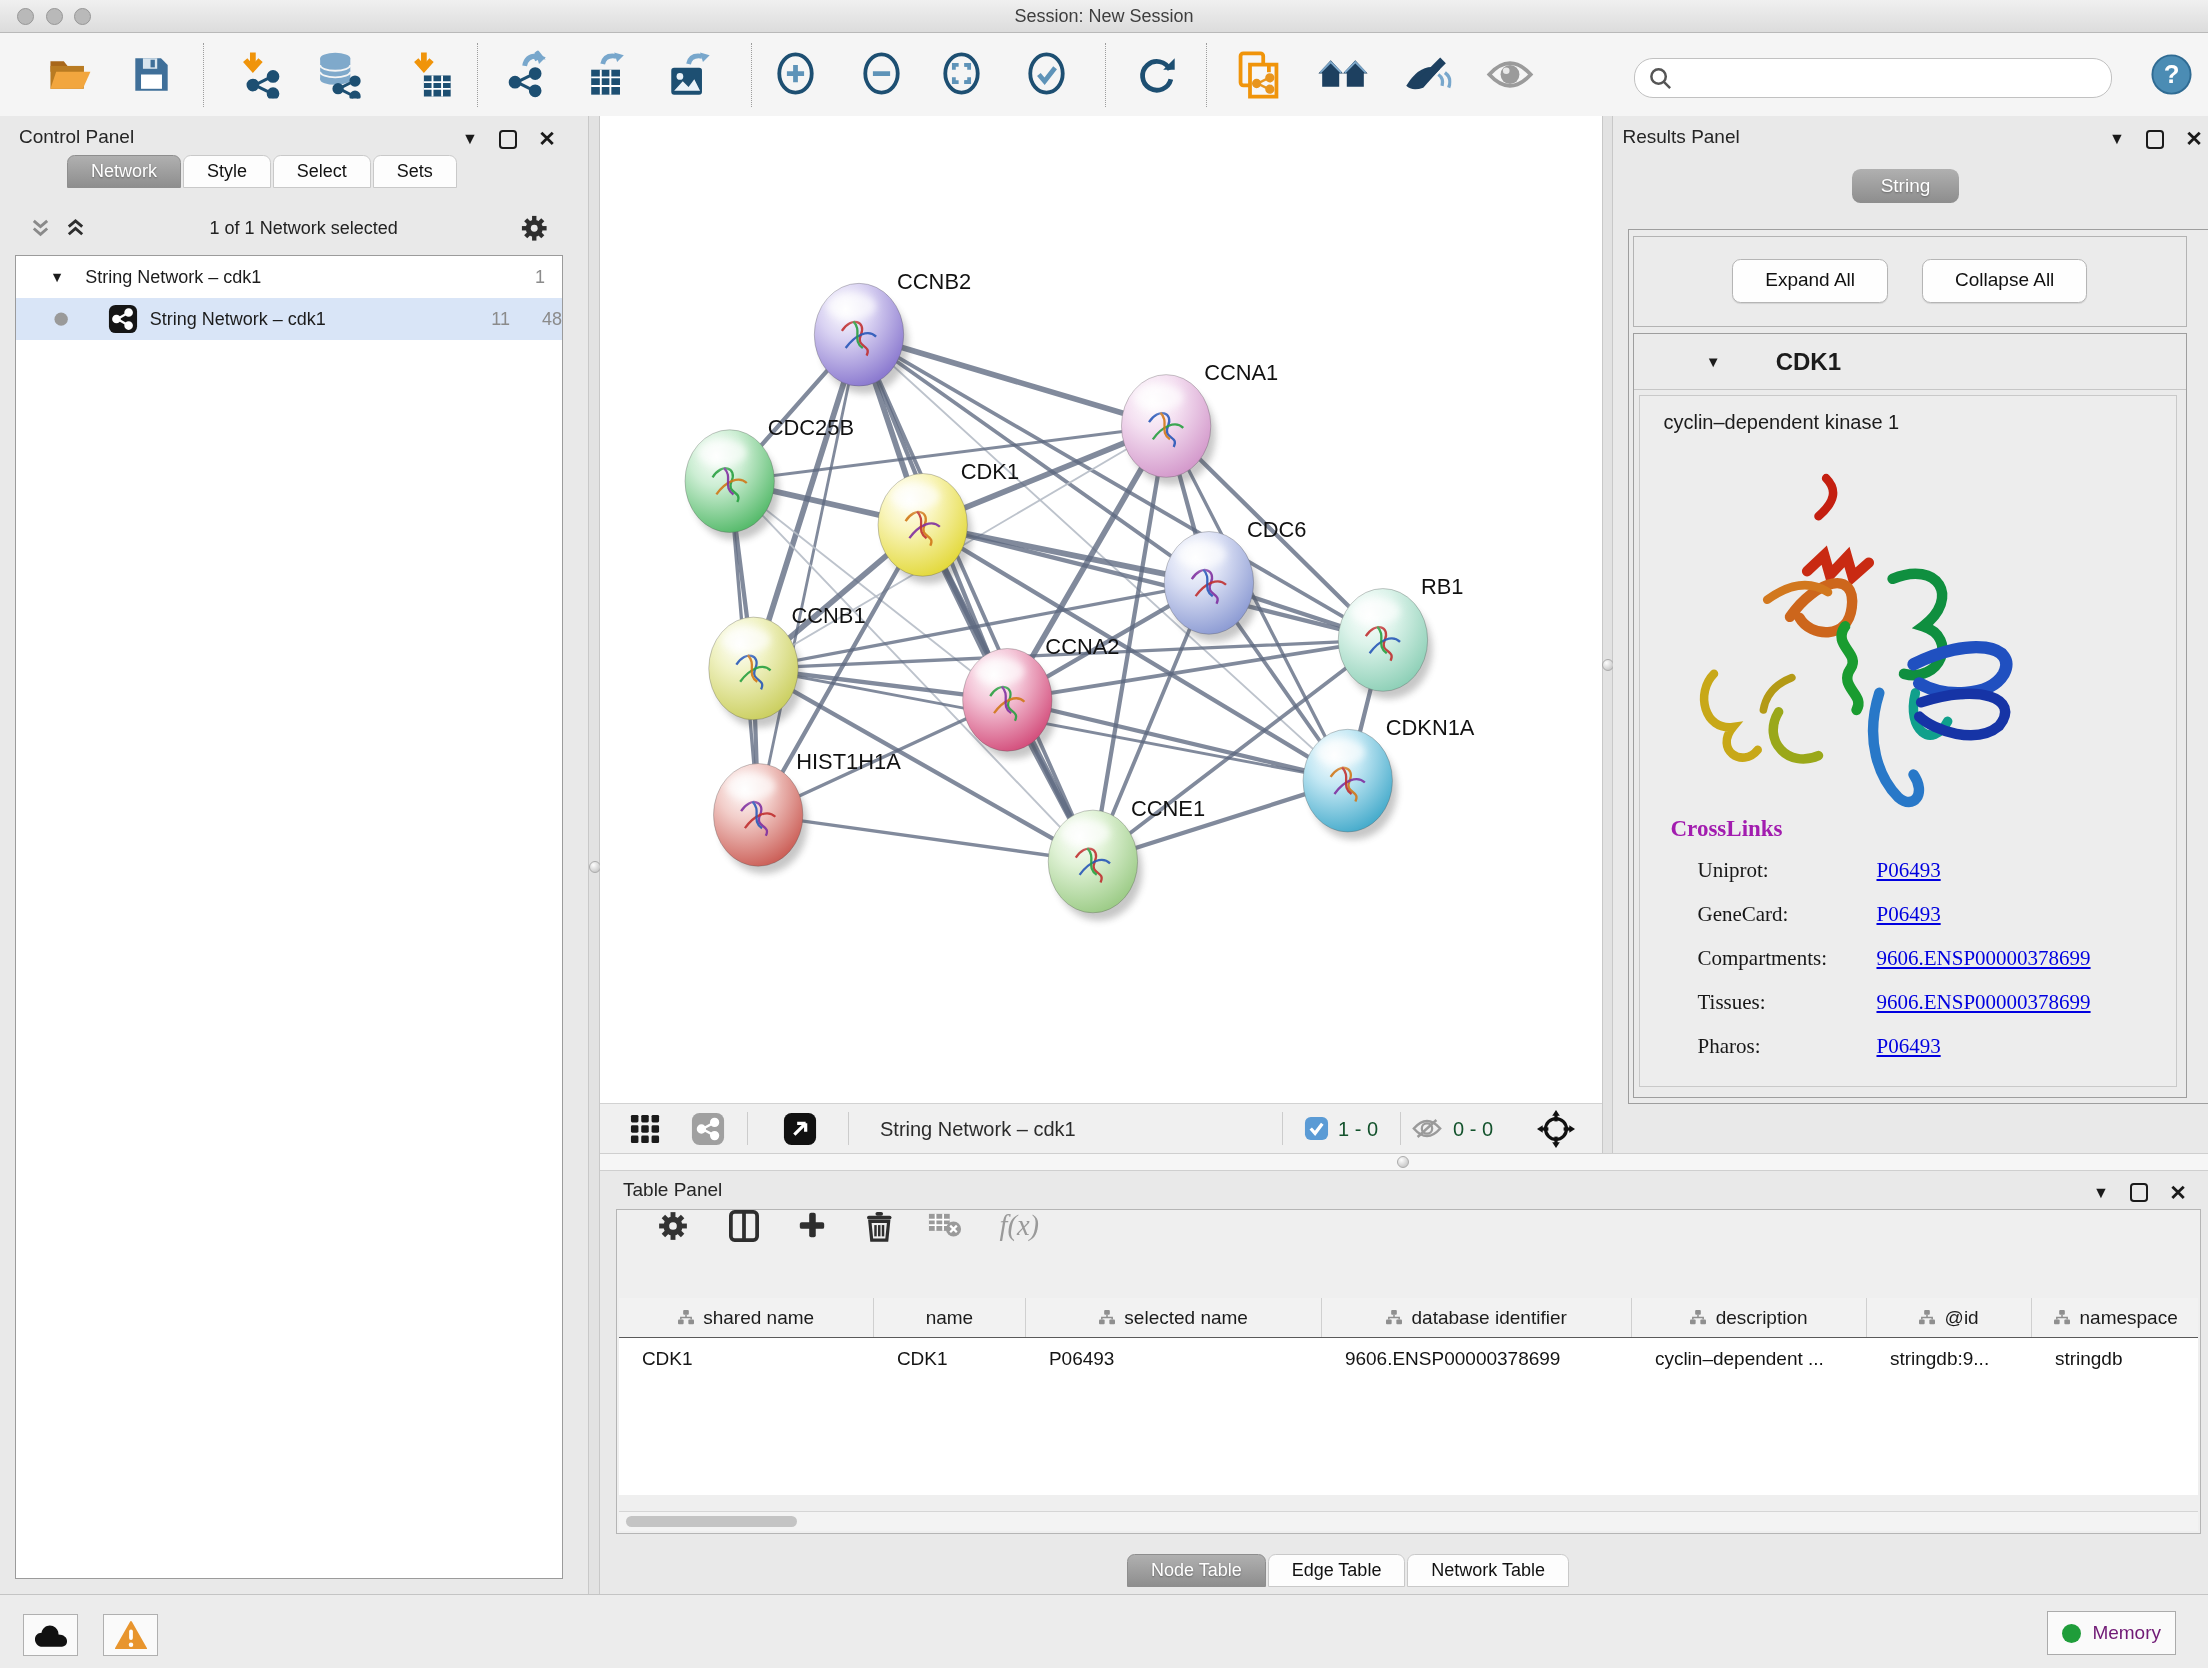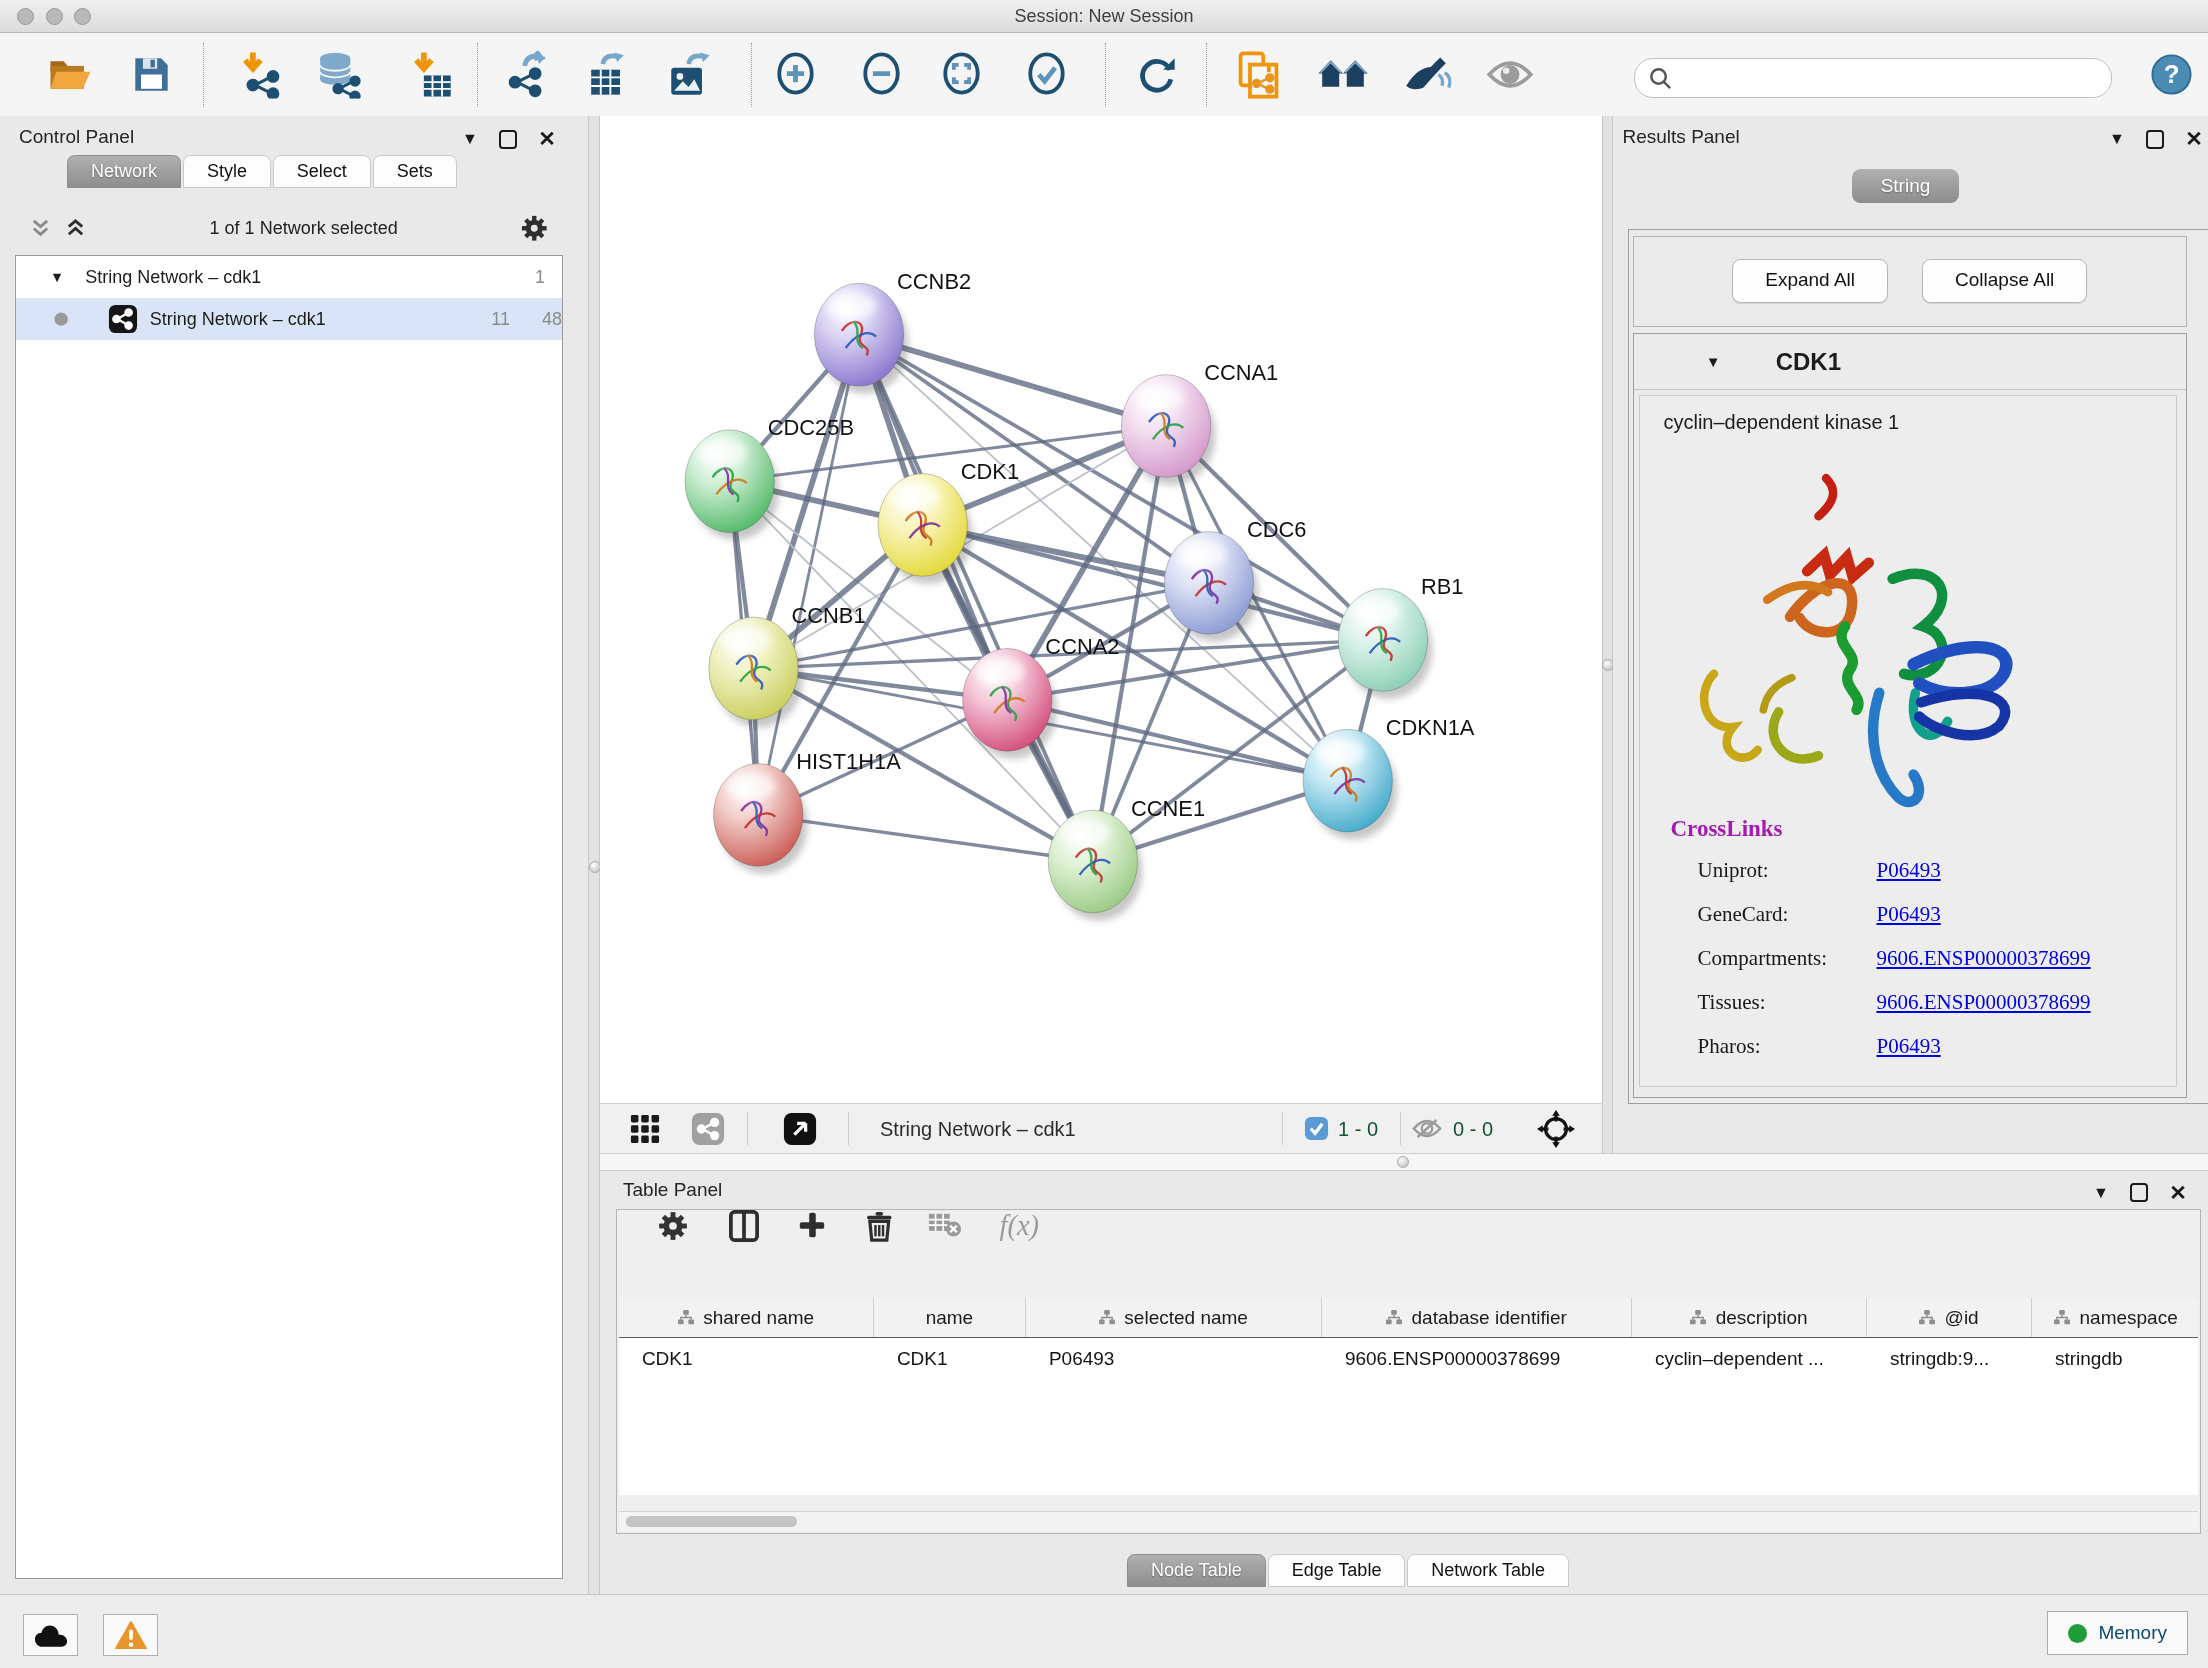--- a/index.html
+++ b/index.html
@@ -87,23 +87,23 @@
   .tg-td{display:flex;align-items:center;font-size:19px;color:#141414;padding-left:23px;
          box-sizing:border-box;overflow:hidden;white-space:nowrap;}
   .tp-hscroll{position:absolute;left:1.9px;right:1.9px;bottom:1.9px;height:19px;background:#f3f3f3;
               border-top:1px solid #d5d5d5;}
   .tp-thumb{position:absolute;left:7.6px;top:3.8px;width:171px;height:11.4px;border-radius:5.7px;background:#c4c4c4;}
   .tp-tabs{position:absolute;left:527px;top:383px;display:flex;}
   
   .statusbar{left:0;top:1594px;width:2208px;height:74px;background:#ececec;border-top:1px solid #c4c4c4;}
   .sb-btn{position:absolute;top:19px;width:55px;height:42px;background:#fafafa;border:1.9px solid #b0b0b0;
           display:flex;align-items:center;justify-content:center;box-sizing:border-box;}
-  .mem-btn{position:absolute;left:2047px;top:16px;width:141px;height:44px;background:#fafafa;
+  .mem-btn{position:absolute;left:2047px;top:16px;width:129px;height:44px;background:#fafafa;
            border:1px solid #ababab;display:flex;align-items:center;justify-content:center;gap:11.4px;
-           font-size:19px;color:#0c4a6e;box-sizing:border-box;}
+           font-size:19px;color:#701a75;box-sizing:border-box;}
   .mem-dot{width:19px;height:19px;border-radius:50%;background:#1f9d3a;}
 </style>
 </head>
 <body>
 
 <div class="abs titlebar">
   <span class="tl-dot" style="left:17px"></span>
   <span class="tl-dot" style="left:46px"></span>
   <span class="tl-dot" style="left:74px"></span>
   <div class="win-title">Session: New Session</div>

